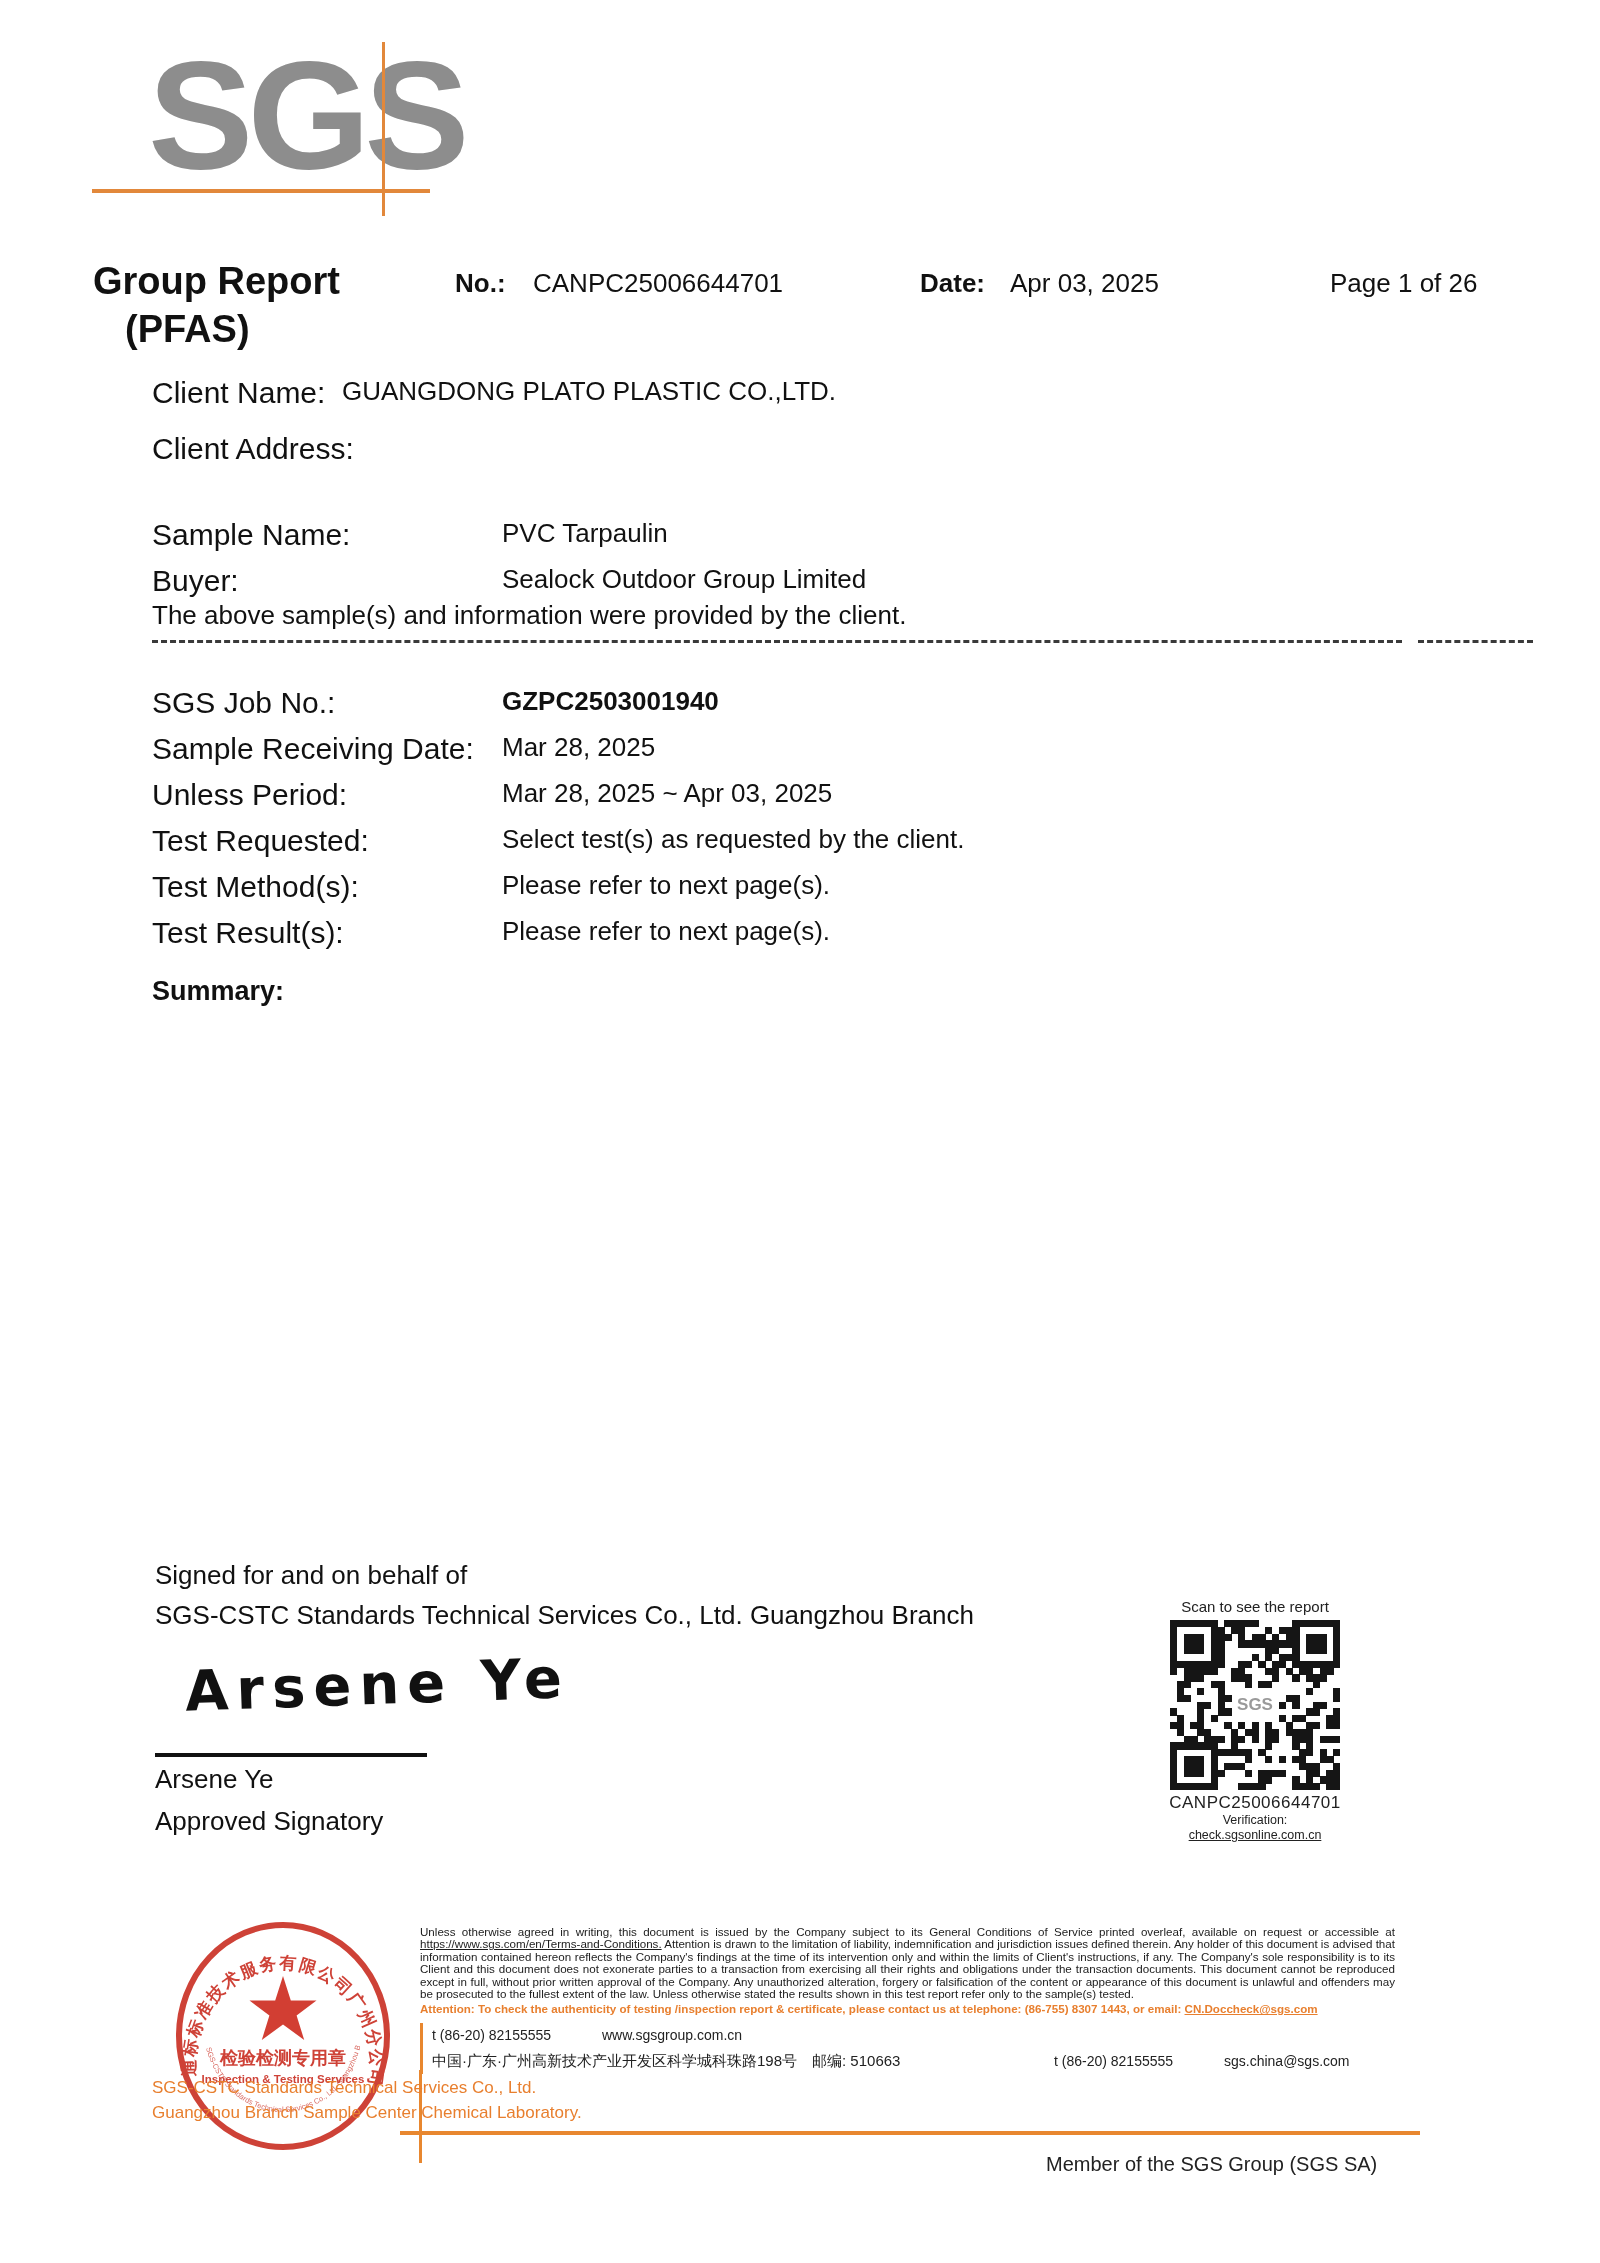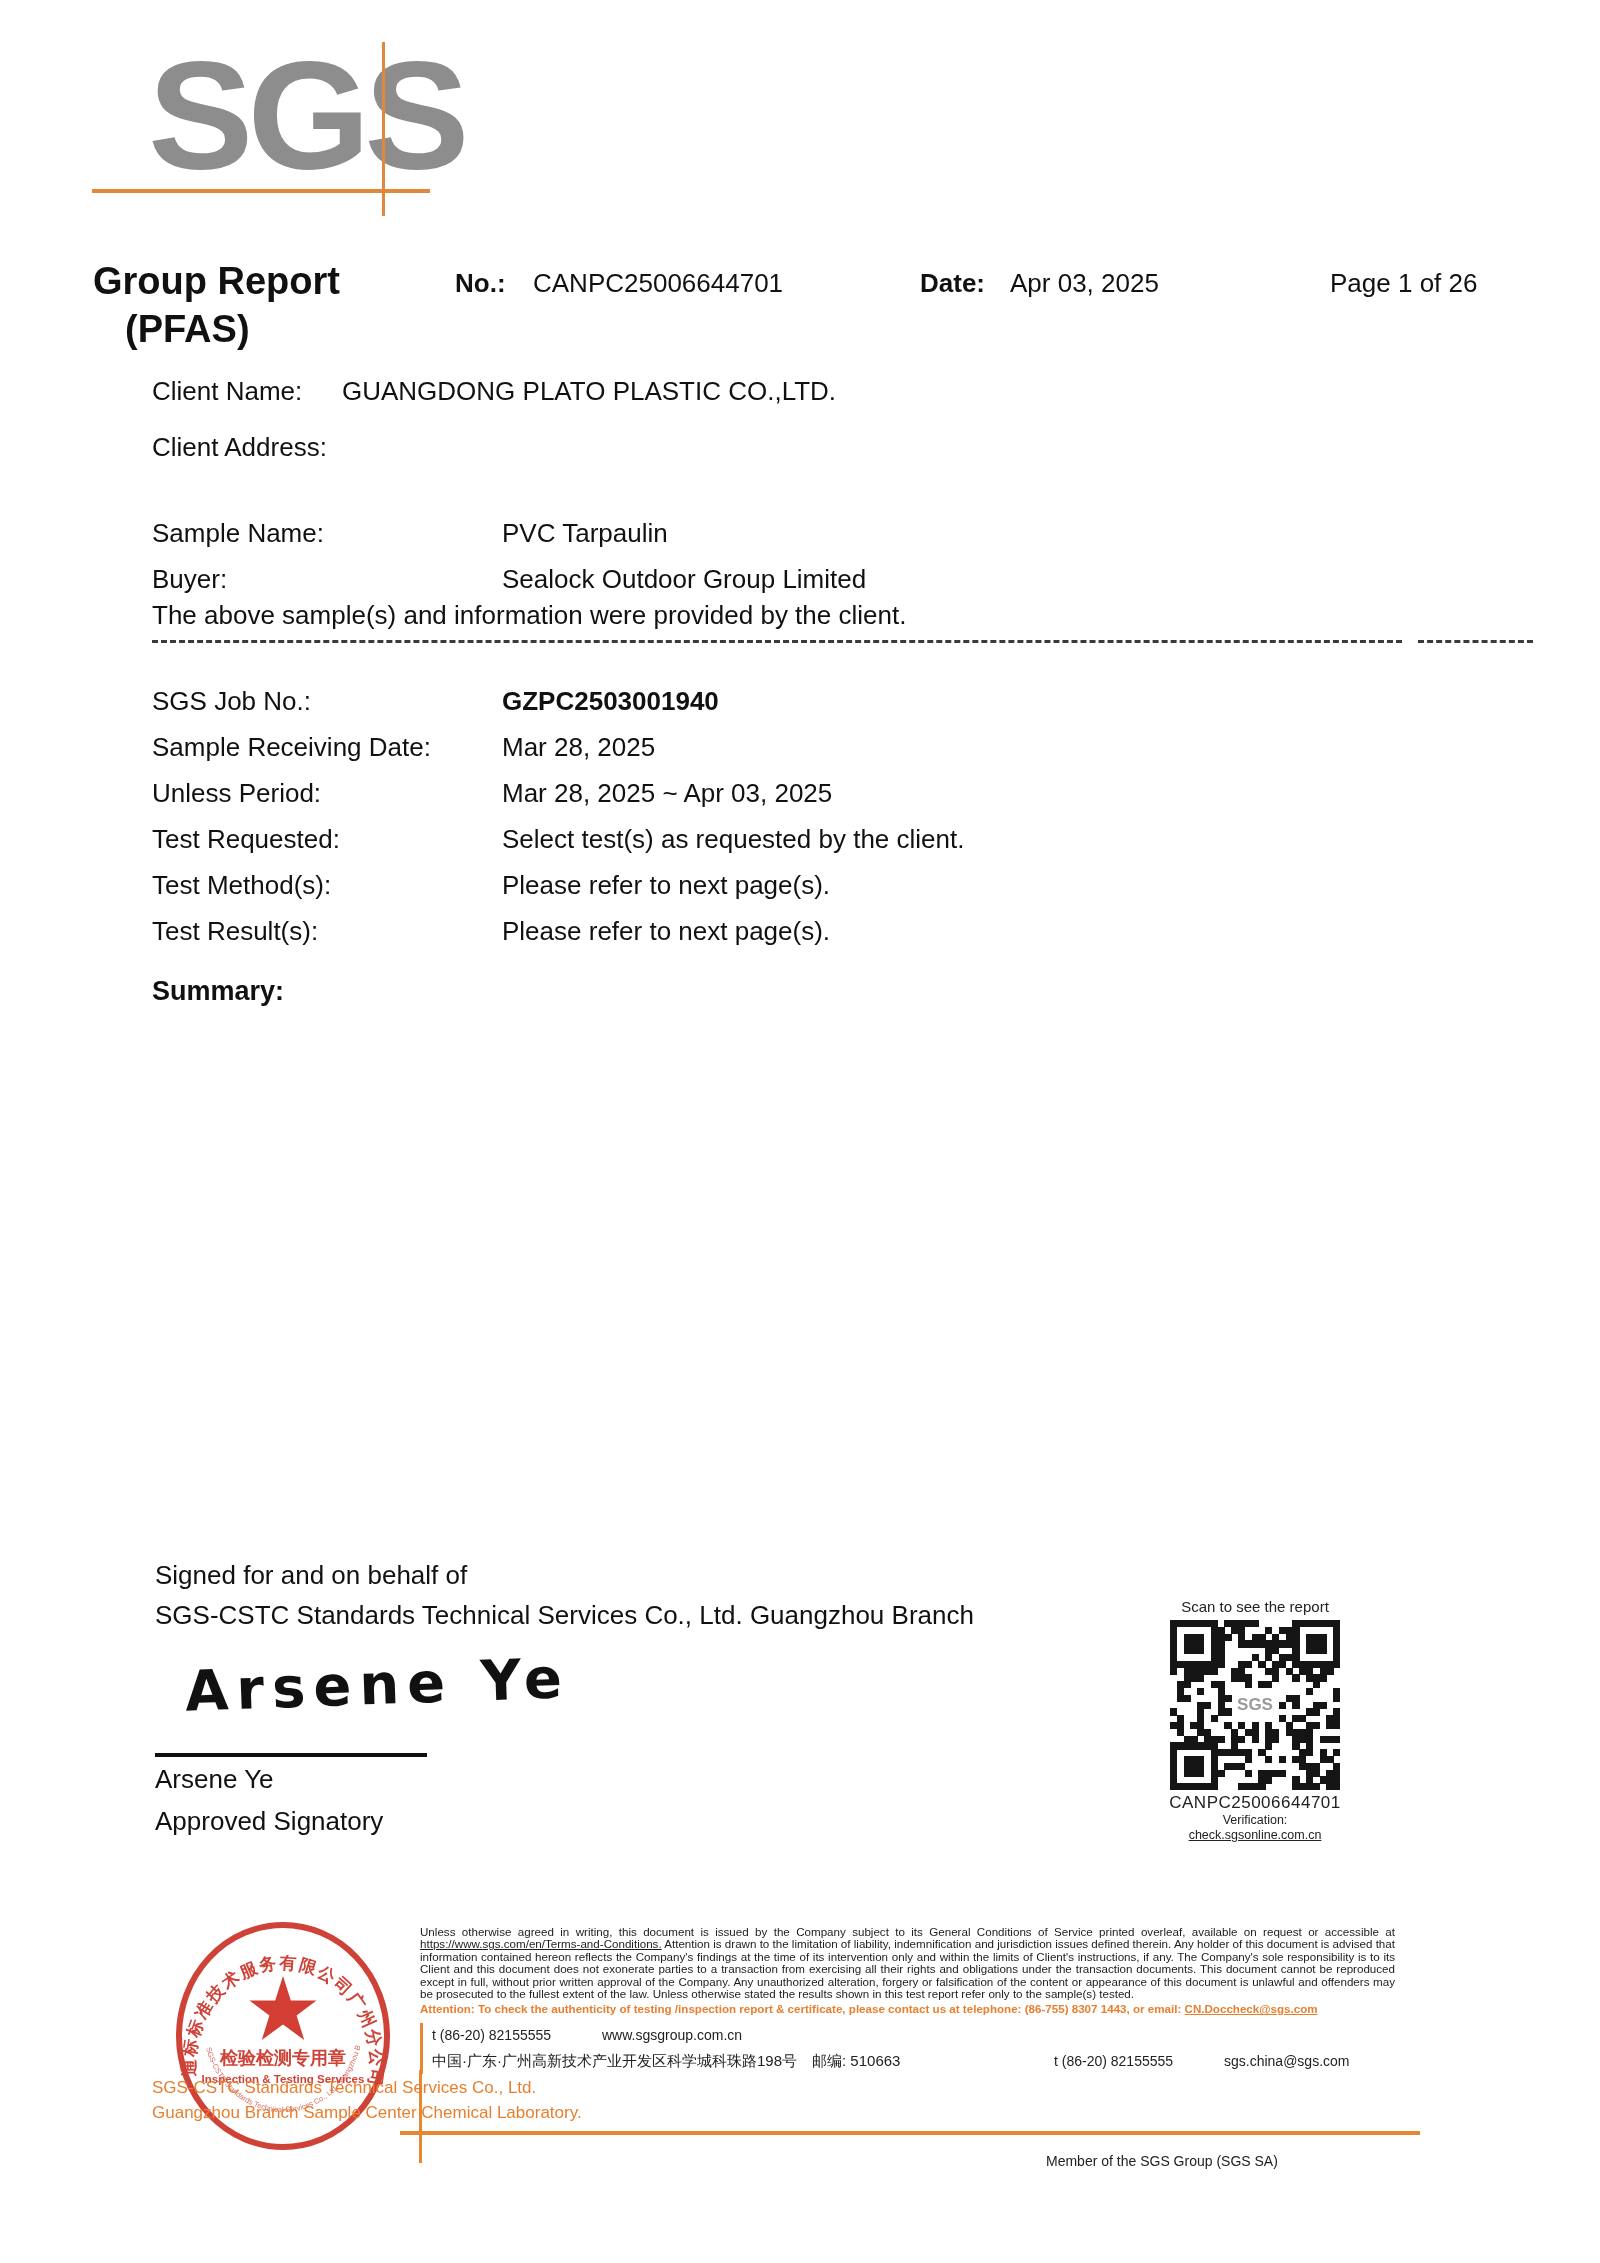--- a/index.html
+++ b/index.html
@@ -10,21 +10,21 @@
   .logo-text{left:148px;top:36px;font-size:158px;font-weight:bold;color:#8d8d8d;
              letter-spacing:-6px;transform:scaleY(.98);line-height:1;}
   .logo-hline{left:92px;top:189px;width:338px;height:4px;background:#e2883b;}
   .logo-vline{left:382px;top:42px;width:3px;height:174px;background:#e2883b;}
   
   .title1{left:93px;top:260px;font-size:38px;font-weight:bold;}
   .title2{left:125px;top:308px;font-size:38px;font-weight:bold;}
   .hdr{top:268px;font-size:26px;}
   .hdr.b{font-weight:bold;}
   
-  .lab{left:152px;font-size:26px;}
+  .lab{left:152px;font-size:30px;}
   .val{font-size:26px;}
   .addr-wrap{width:930px;line-height:42px;}
   .note{left:152px;font-size:26px;}
   .dash{border-top:3px dashed #3a3a3a;height:0;}
   
   .sum-head{left:152px;top:976px;font-size:27px;font-weight:bold;}
   .sum-table{left:152px;top:1018px;width:1295px;height:88px;border:2px solid #2b2b2b;
              display:flex;box-sizing:border-box;}
   .sum-item{width:968px;border-right:2px solid #2b2b2b;display:flex;align-items:center;
             padding-left:20px;box-sizing:border-box;font-size:26px;}
@@ -53,21 +53,21 @@
   .attention{font-size:11.6px;line-height:13.5px;color:#e87f2e;font-weight:600;margin:2px 0 0;}
   .attention .lnk{text-decoration:underline;}
   .addr-block{margin-top:7px;border-left:3px solid #e8872f;padding-left:9px;}
   .addr-row{display:flex;align-items:baseline;line-height:25px;}
   .addr-en{flex-basis:622px;flex-shrink:0;font-size:13px;color:#222;}
   .addr-cn{flex-basis:622px;flex-shrink:0;font-size:15px;color:#222;}
   .addr-tel{flex-basis:170px;flex-shrink:0;font-size:14px;color:#222;}
   .addr-web{flex:1;font-size:14px;color:#222;}
   .foot-rule{left:400px;top:2131px;width:1020px;height:4px;background:#e8872f;}
   .foot-vline{left:419px;top:2070px;width:3px;height:93px;background:#e8872f;}
-  .member{left:1046px;top:2153px;font-size:14px;color:#222;}
+  .member{left:1046px;top:2153px;font-size:20px;color:#222;}
   .ul{text-decoration:underline;}
 </style>
 </head>
 <body>
 
 <div class="page">
 
   <div class="abs logo-text">SGS</div>
   <div class="abs logo-hline"></div>
   <div class="abs logo-vline"></div>

